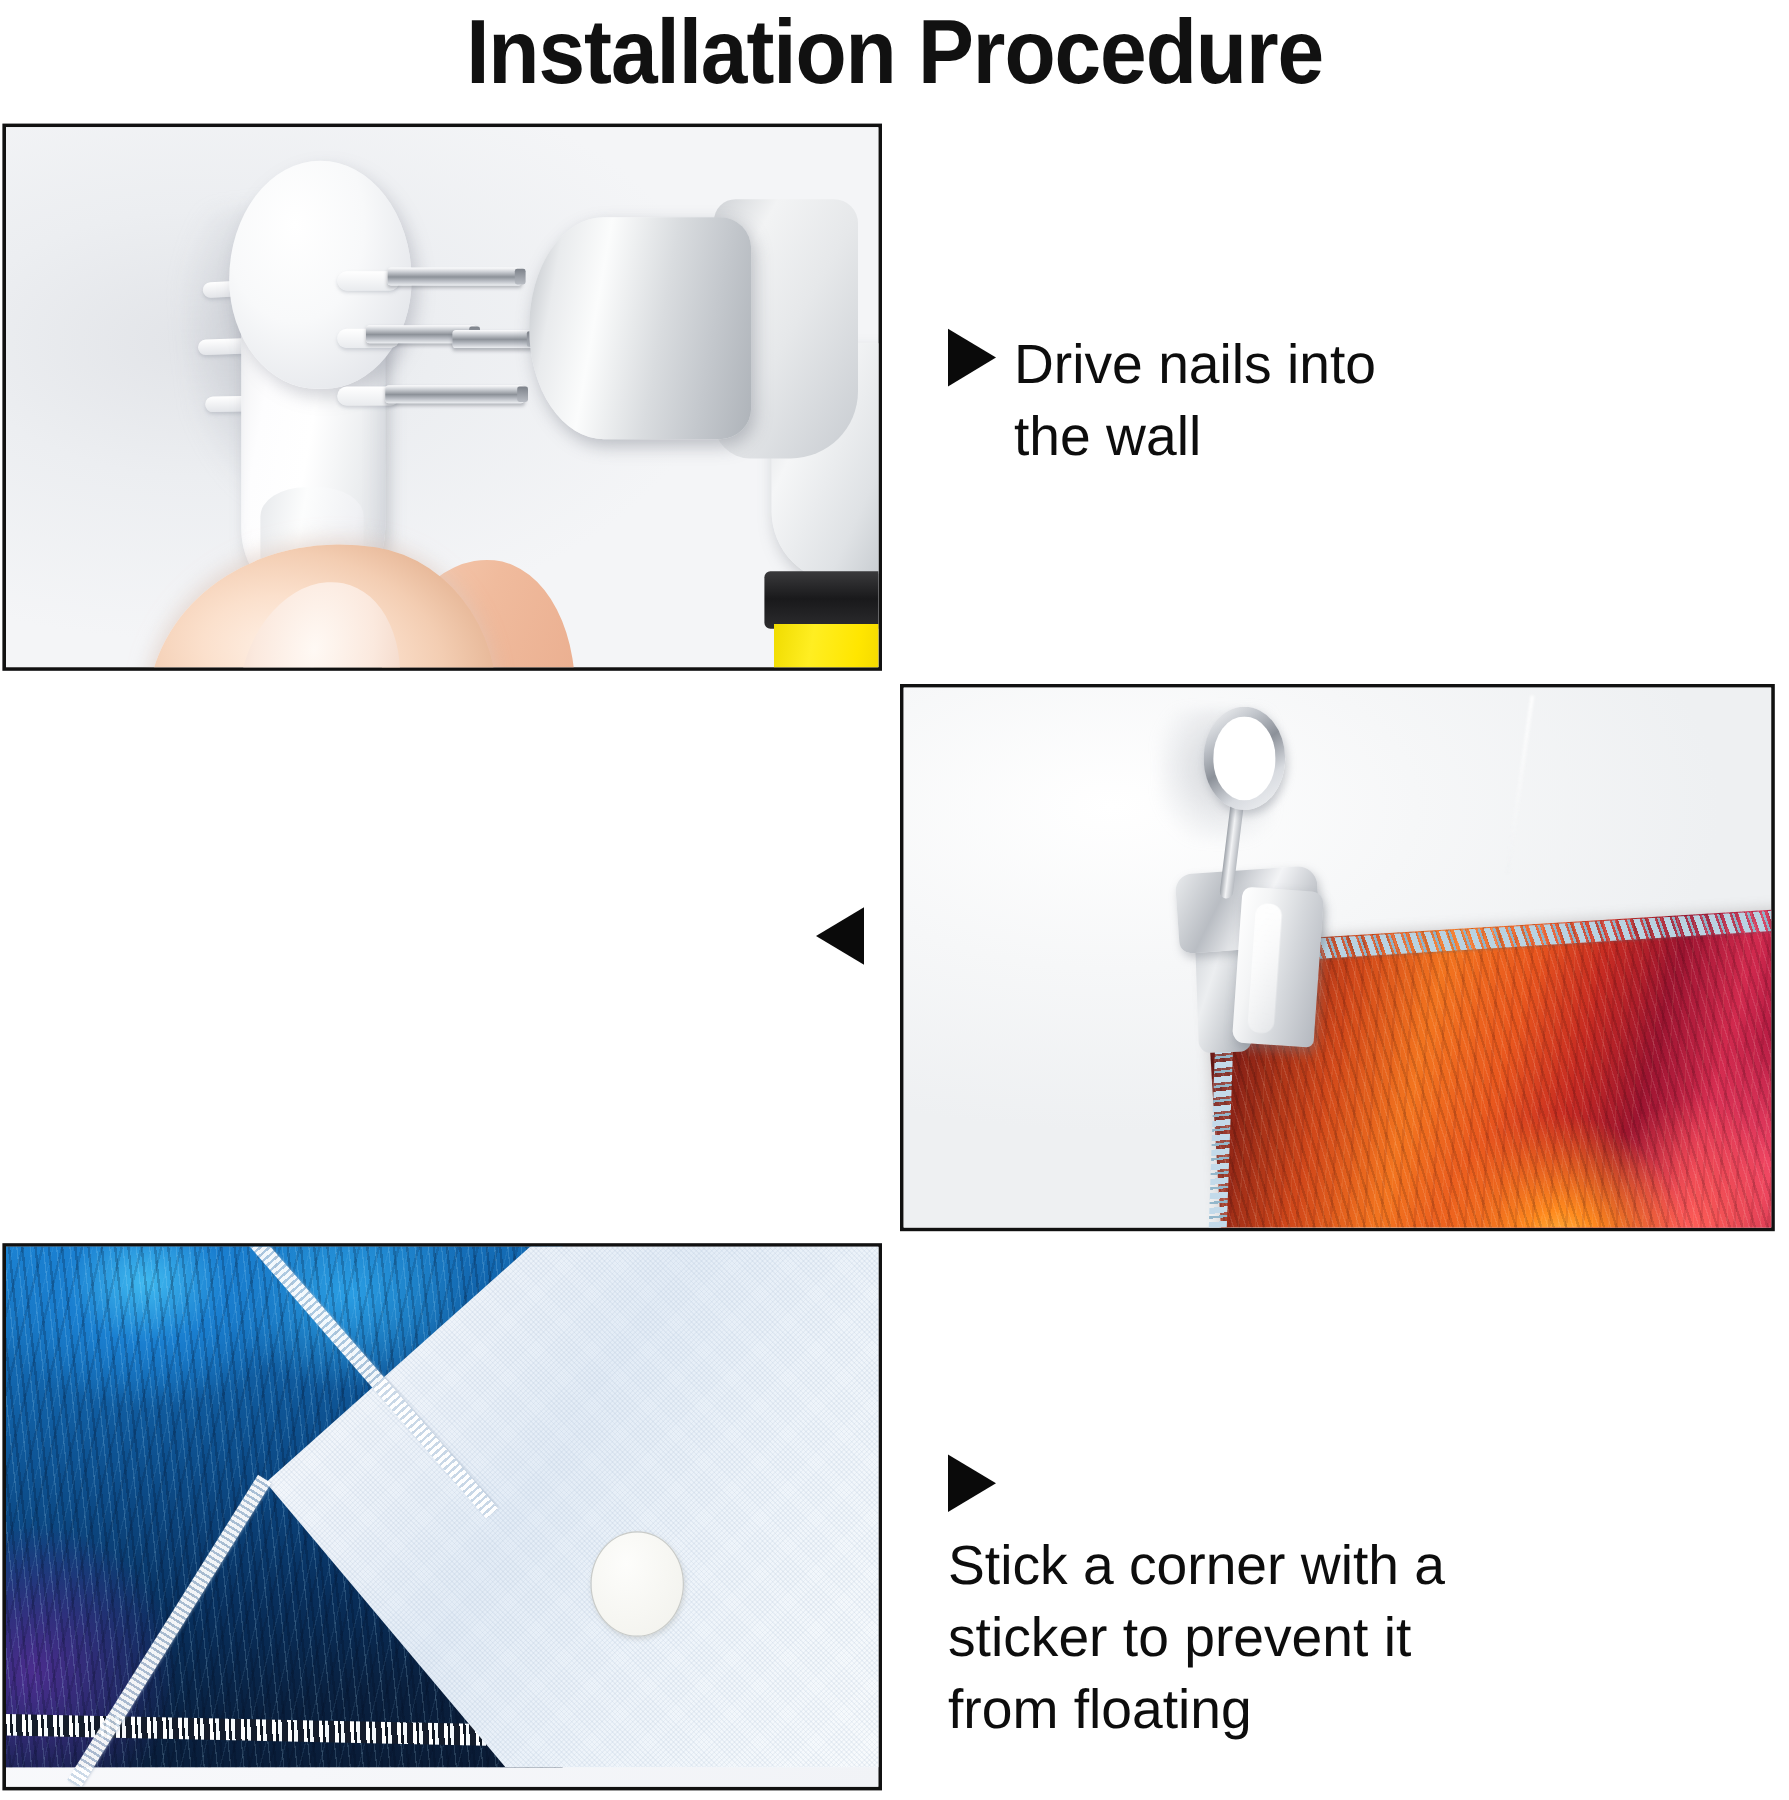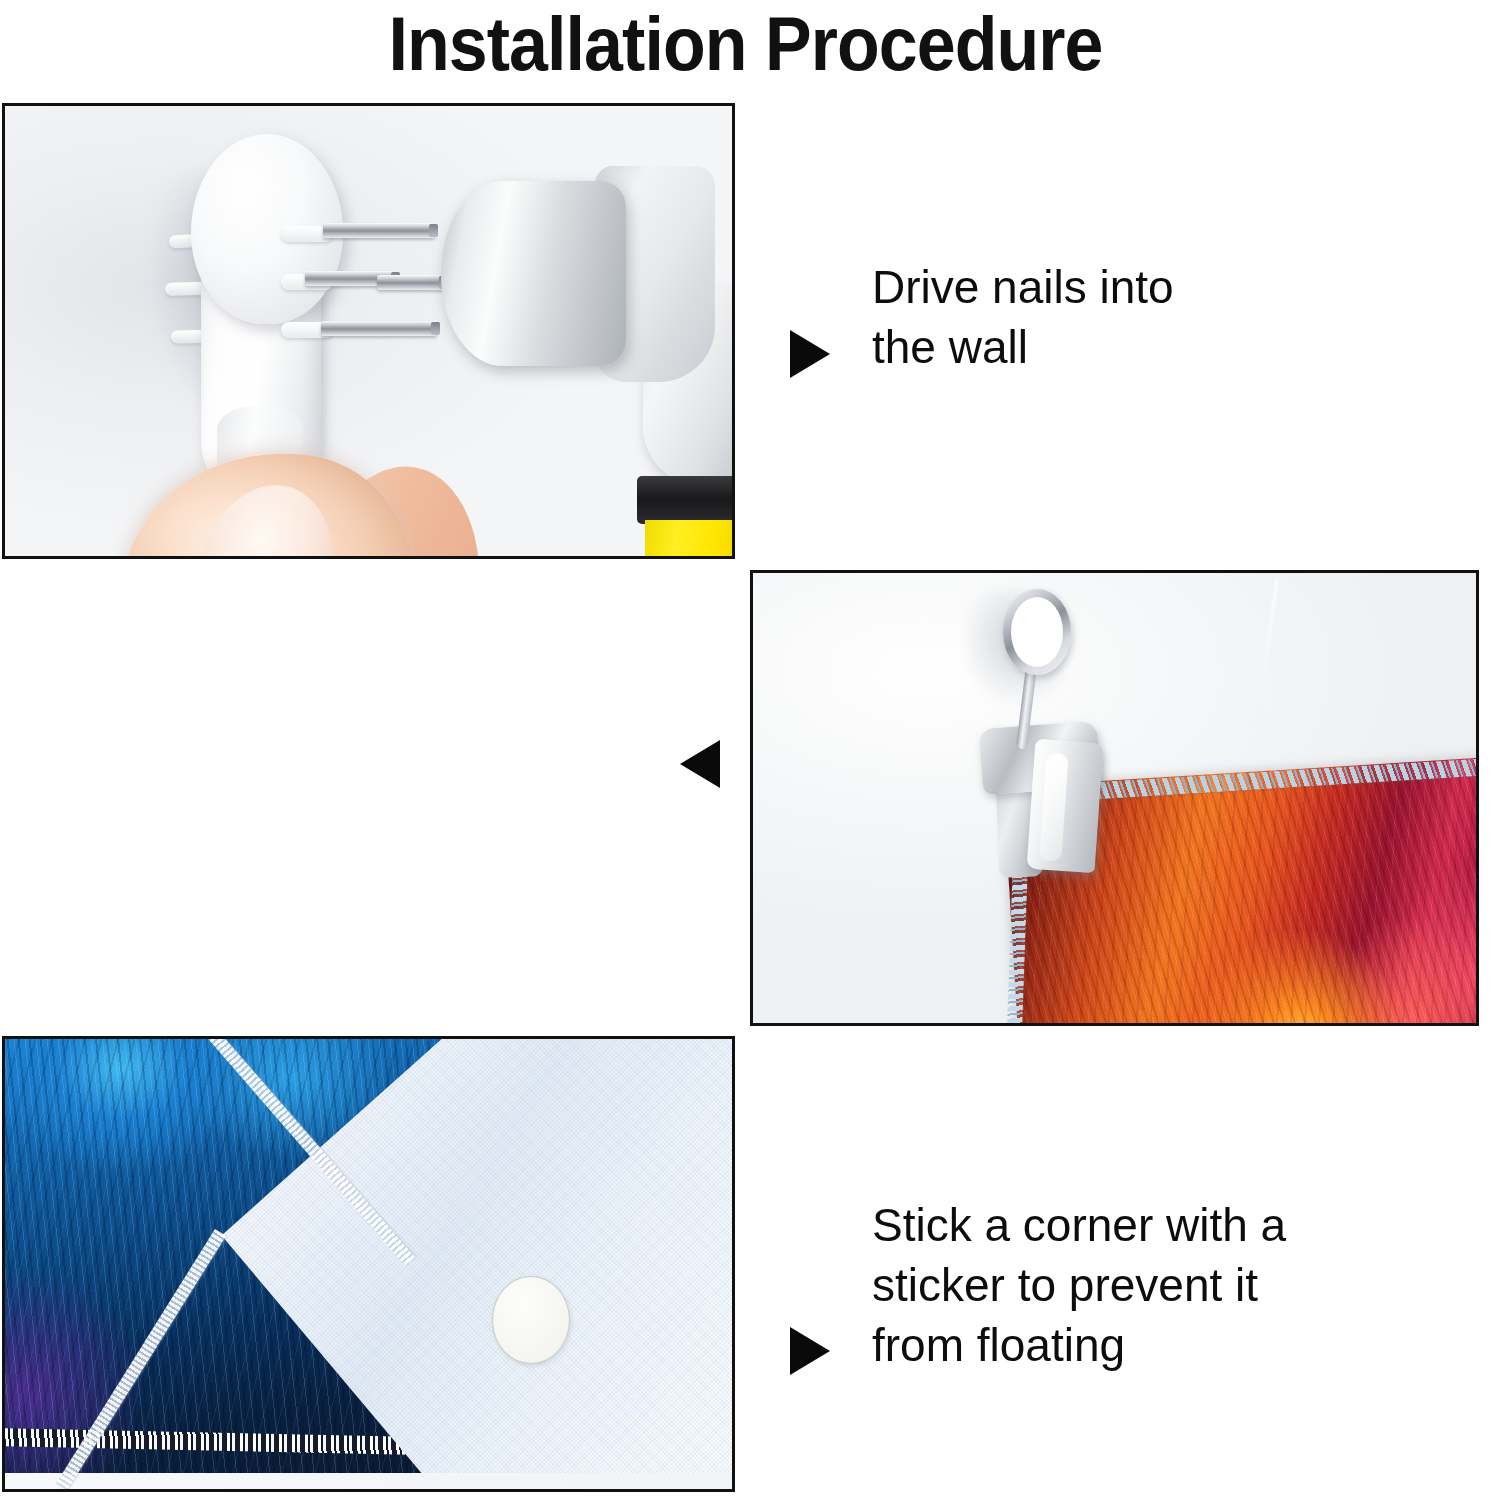--- a/index.html
+++ b/index.html
@@ -369,37 +369,38 @@
     background: radial-gradient(ellipse at 38% 30%, #fdfdfb 0%, #f7f7f3 50%, #f1f1ec 100%);
     border: 1px solid #c9cbc8;
     box-shadow: 1px 2px 4px rgba(170,172,170,.4);
     z-index: 4;
   }
 
   
   .callout {
     position: absolute;
     display: flex;
-    align-items: flex-end;
-    gap: 42px;
+    align-items: flex-start;
+    gap: 15px;
+    margin-top: 16px;
   }
   .callout-text {
     font-size: 46px;
     line-height: 1.30;
     color: #0d0d0d;
     font-weight: 400;
     white-space: pre-line;
   }
   #callout-nails   { left: 790px; top: 258px;  width: 520px; }
   #callout-nails .callout-text { text-align: left; }
 
   #callout-clip    { left: 70px;  top: 740px;  width: 650px; justify-content: flex-end; }
   #callout-clip .callout-text { text-align: right; }
 
-  #callout-sticker { left: 790px; top: 1196px; width: 620px; }
+  #callout-sticker { left: 790px; top: 1196px; width: 620px; flex-direction: column; }
   #callout-sticker .callout-text { text-align: left; }
 
   .tri {
     width: 0; height: 0; flex: none;
     border-top: 24px solid transparent;
     border-bottom: 24px solid transparent;
   }
   .tri.right { border-left: 40px solid #0a0a0a; }
   .tri.left  { border-right: 40px solid #0a0a0a; }
 </style>

